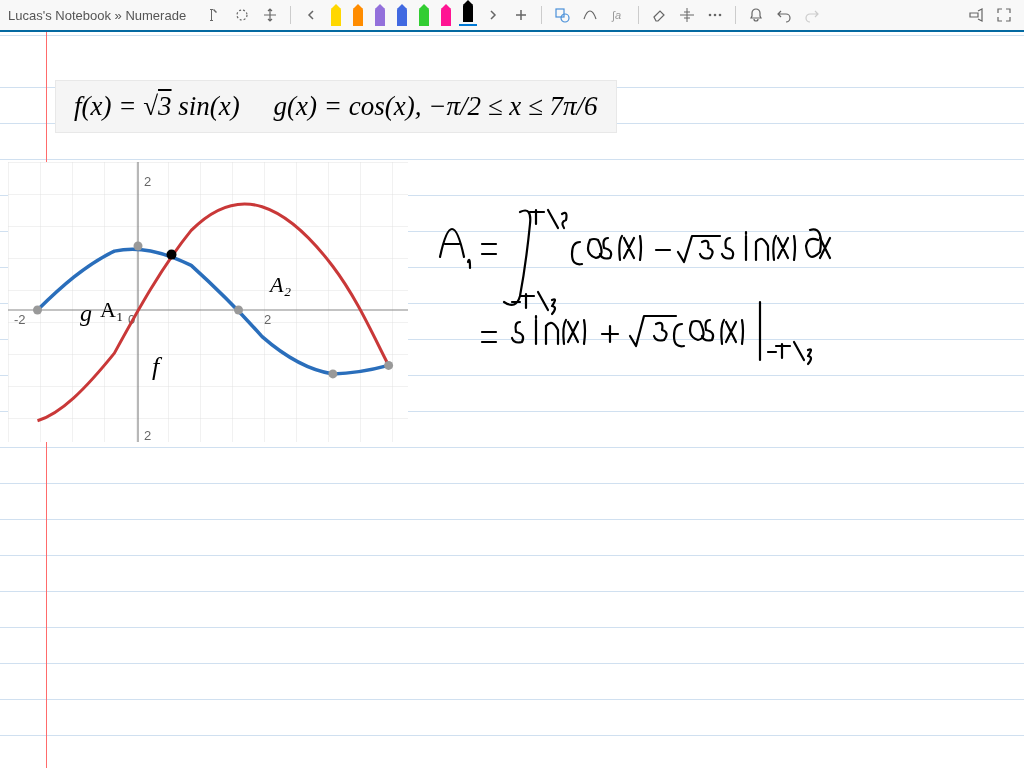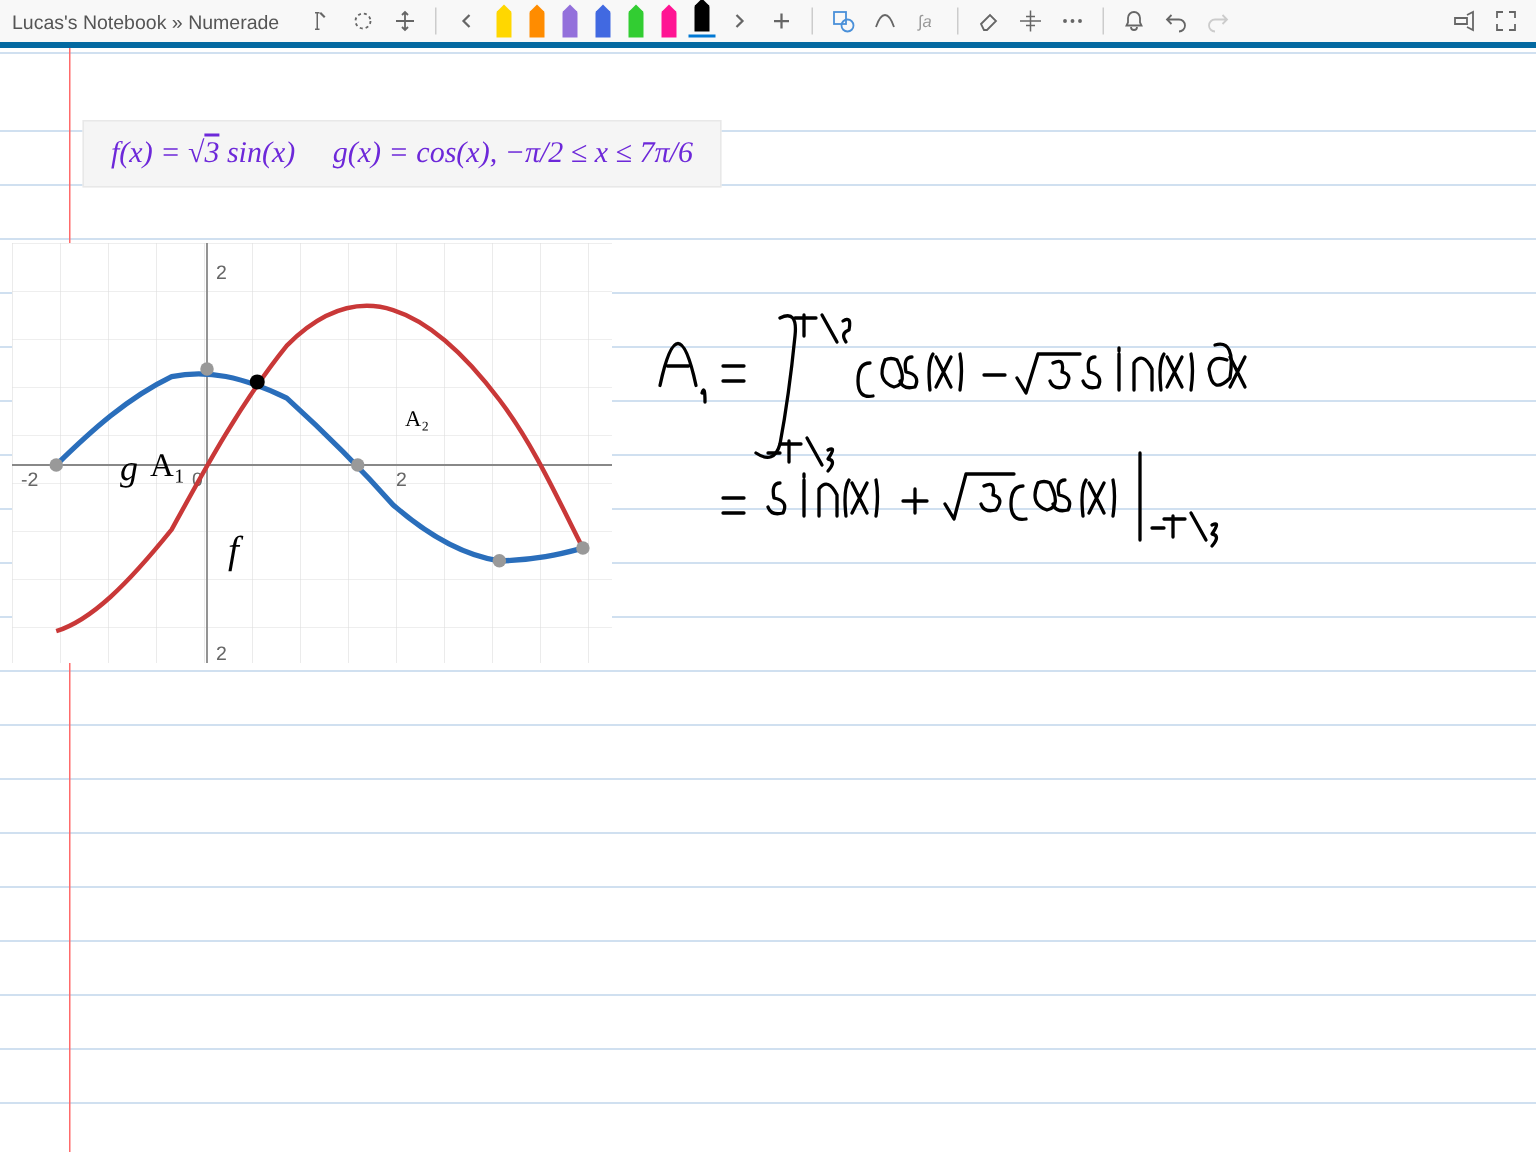--- a/index.html
+++ b/index.html
@@ -7,21 +7,21 @@
       width: 1024px;
       height: 768px;
       font-family: 'Segoe UI', Arial, sans-serif;
       background: #ffffff;
       overflow: hidden;
       position: relative;
     }
     .toolbar {
       height: 32px;
       background: #f8f8f8;
-      border-bottom: 4px solid #0369a1;
+      border-bottom: 2px solid #0369a1;
       display: flex;
       align-items: center;
       padding: 0 8px;
       gap: 4px;
       font-size: 13px;
       position: relative;
       z-index: 10;
     }
     .breadcrumb {
       color: #555;
@@ -115,23 +115,23 @@
       background: #ff6b6b;
     }
 
     .formula-box {
       position: absolute;
       left: 55px;
       top: 48px;
       background: #f5f5f5;
       padding: 10px 18px;
       font-family: 'Times New Roman', serif;
-      font-size: 20px;
+      font-size: 27px;
       font-style: italic;
-      color: #6d28d9;
+      color: #000000;
       border: 1px solid #e8e8e8;
       text-align: center;
     }
 
     .plot-container {
       position: absolute;
       left: 8px;
       top: 130px;
       width: 400px;
       height: 280px;
@@ -143,21 +143,21 @@
     }
 
     .handwriting {
       position: absolute;
       font-family: 'Comic Sans MS', cursive;
       color: #000;
       pointer-events: none;
     }
     .hw-a1 { left: 100px; top: 265px; font-size: 22px; }
     .hw-g { left: 80px; top: 268px; font-size: 24px; font-style: italic; }
-    .hw-a2 { left: 270px; top: 240px; font-size: 15px; }
+    .hw-a2 { left: 270px; top: 240px; font-size: 22px; font-style: italic; }
     .hw-f { left: 152px; top: 320px; font-size: 26px; font-style: italic; }
     
     .math-work {
       position: absolute;
       left: 430px;
       top: 170px;
       width: 560px;
       height: 200px;
     }
     .math-work svg { width: 100%; height: 100%; }

